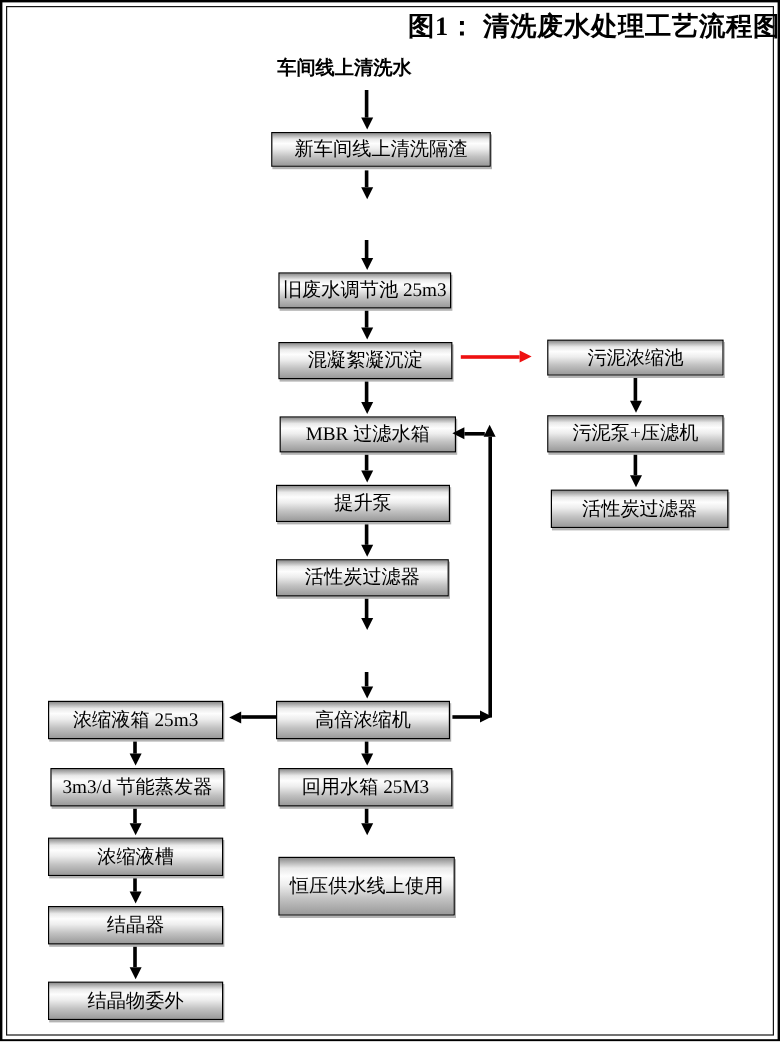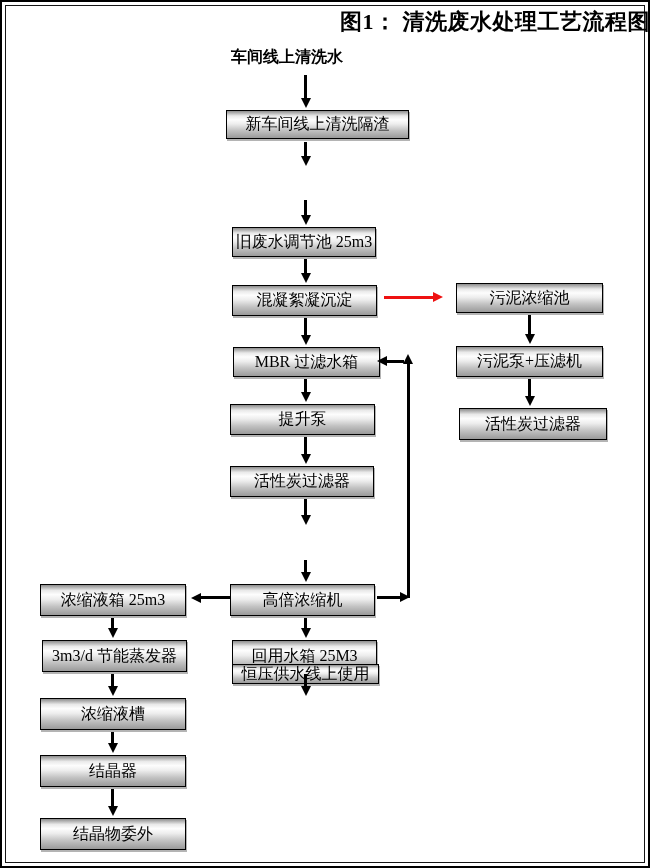--- a/index.html
+++ b/index.html
@@ -60,21 +60,21 @@
     </div>
   <div class="node" style="left:230px;top:466px;width:144px;height:31px">
       <span>活性炭过滤器</span>
     </div>
   <div class="node" style="left:230px;top:584px;width:145px;height:32px">
       <span>高倍浓缩机</span>
     </div>
   <div class="node" style="left:232px;top:640px;width:145px;height:32px">
       <span>回用水箱 25M3</span>
     </div>
-  <div class="node" style="left:232px;top:664px;width:147px;height:20px">
+  <div class="node" style="left:232px;top:714px;width:147px;height:49px">
       <span>恒压供水线上使用</span>
     </div>
 
   <div class="node" style="left:40px;top:584px;width:146px;height:32px">
       <span>浓缩液箱 25m3</span>
     </div>
   <div class="node" style="left:42px;top:640px;width:145px;height:32px">
       <span>3m3/d 节能蒸发器</span>
     </div>
   <div class="node" style="left:40px;top:698px;width:146px;height:32px">

